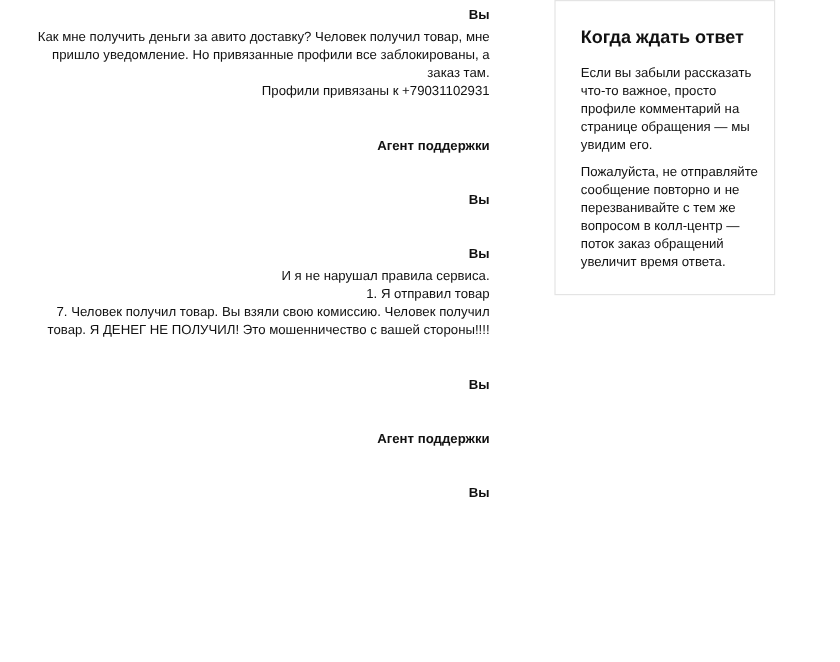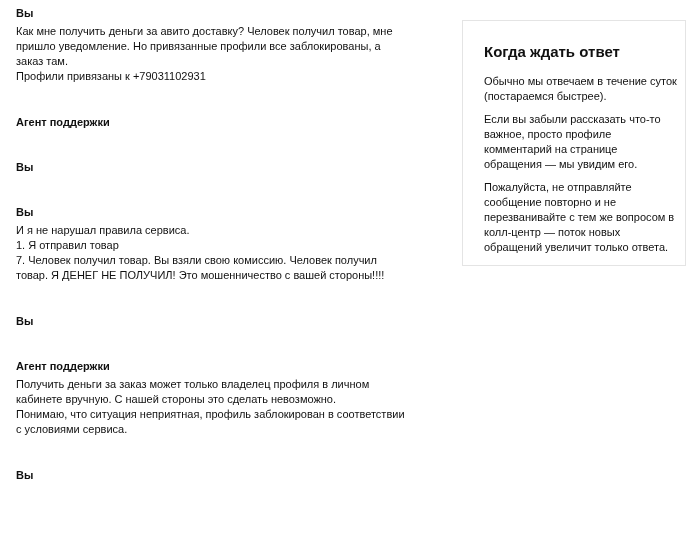--- a/index.html
+++ b/index.html
@@ -22,32 +22,34 @@
       width: 392px;
     }
     .message {
       margin-bottom: 31px;
     }
     .author {
       font-weight: bold;
       font-size: 11px;
       line-height: 14px;
       margin: 0 0 4px 0;
+      text-align: right;
     }
     .body {
       font-size: 11px;
       line-height: 15px;
       margin: 0;
       white-space: pre-line;
+      text-align: right;
     }
     .card {
       position: absolute;
       left: 462px;
-      top: 20px;
-      width: 224px;
+      top: 0;
+      width: 184px;
       height: 246px;
       box-sizing: border-box;
       border: 1px solid #e4e4e4;
       background: #ffffff;
       padding: 22px 8px 16px 21px;
     }
     .card-title {
       font-weight: bold;
       font-size: 15px;
       line-height: 18px;
@@ -78,27 +80,24 @@
     <p class="author">Вы</p>
     <p class="body">И я не нарушал правила сервиса.
 1. Я отправил товар
 7. Человек получил товар. Вы взяли свою комиссию. Человек получил товар. Я ДЕНЕГ НЕ ПОЛУЧИЛ! Это мошенничество с вашей стороны!!!!</p>
   </div>
   <div class="message">
     <p class="author">Вы</p>
   </div>
   <div class="message">
     <p class="author">Агент поддержки</p>
-    <p class="body">Получить деньги за заказ может только владелец профиля в личном кабинете вручную. С нашей стороны это сделать невозможно.
-Понимаю, что ситуация неприятная, профиль заблокирован в соответствии с условиями сервиса.</p>
   </div>
   <div class="message">
     <p class="author">Вы</p>
 
   </div>
 </div>
 
 <aside class="card">
   <h2 class="card-title">Когда ждать ответ</h2>
-  <p class="card-p">Обычно мы отвечаем в течение суток (постараемся быстрее).</p>
   <p class="card-p">Если вы забыли рассказать что-то важное, просто профиле комментарий на странице обращения — мы увидим его.</p>
-  <p class="card-p">Пожалуйста, не отправляйте сообщение повторно и не перезванивайте с тем же вопросом в колл-центр — поток новых обращений увеличит только ответа.</p>
+  <p class="card-p">Пожалуйста, не отправляйте сообщение повторно и не перезванивайте с тем же вопросом в колл-центр — поток заказ обращений увеличит время ответа.</p>
 </aside>
 
 </body></html>

